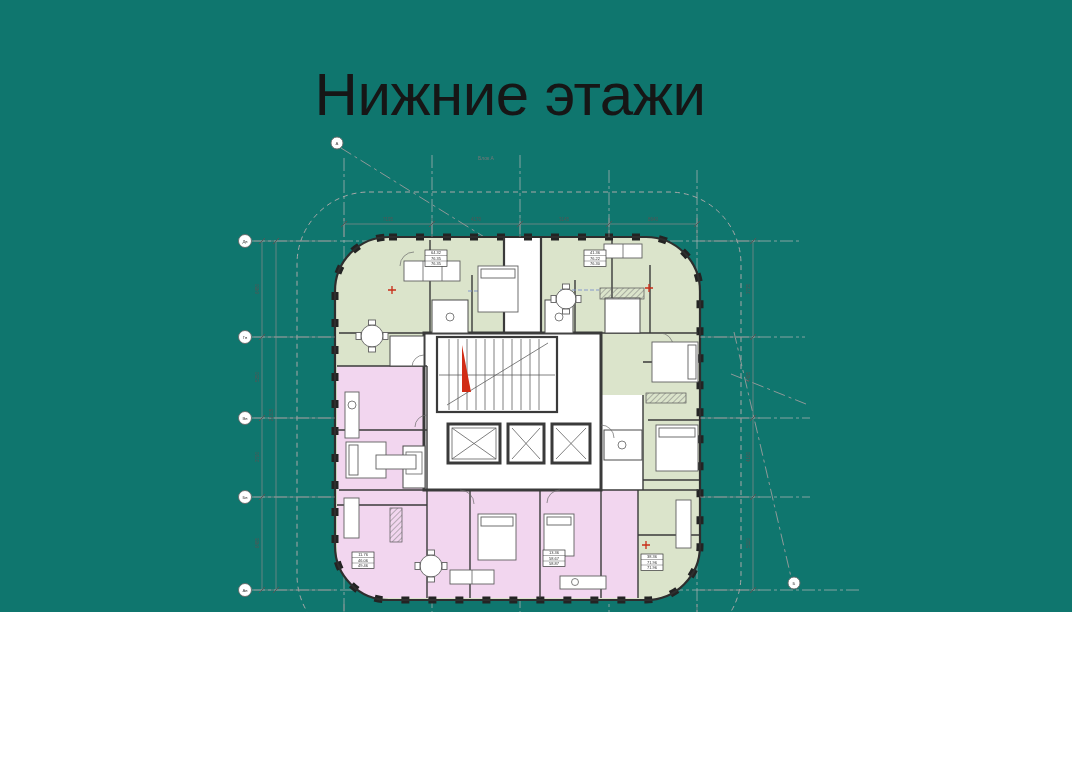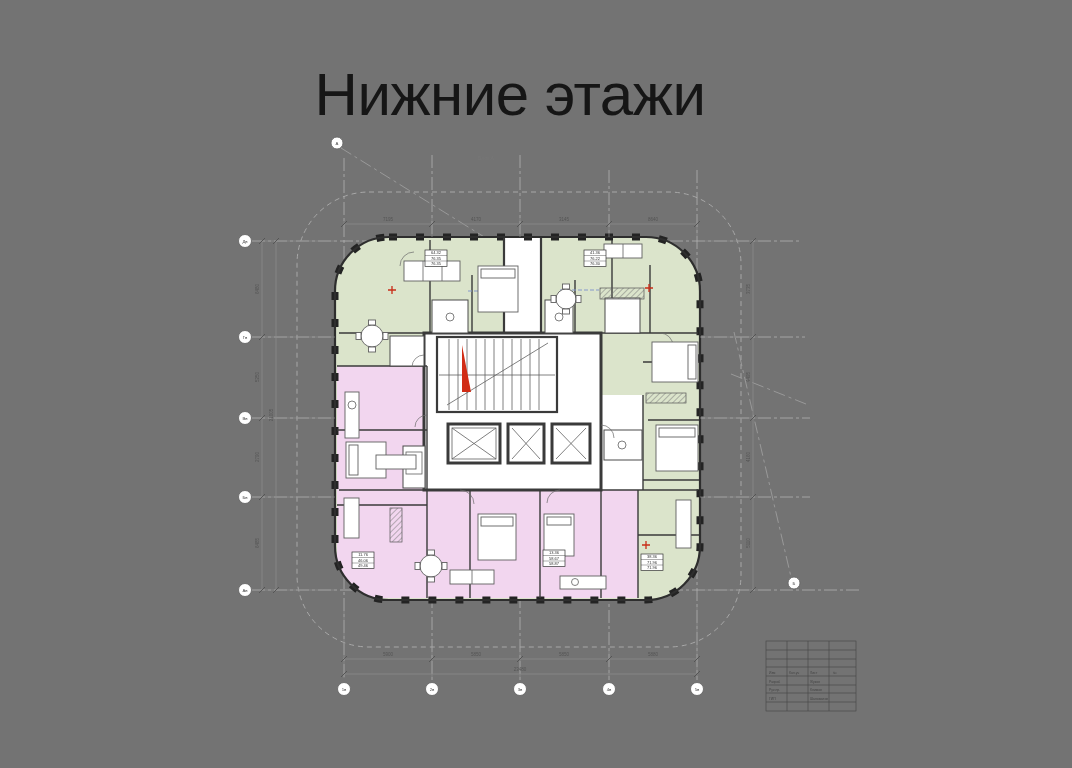--- a/index.html
+++ b/index.html
@@ -1,16 +1,16 @@
 <!DOCTYPE html>
 <html><head>
 <meta charset="utf-8">
 <style>
   html,body{margin:0;padding:0;background:#fff;}
-  .canvas{position:relative;width:1072px;height:768px;background:#737373;overflow:hidden;
+  .canvas{position:relative;width:1072px;height:612px;background:#0f766e;overflow:hidden;
           font-family:"Liberation Sans",sans-serif;}
   .page-title{position:absolute;left:0;top:60px;width:1020px;text-align:center;
               font-size:60px;font-weight:500;letter-spacing:-.5px;color:#161616;}
   svg{position:absolute;left:0;top:0;}
 
   
   .grid{stroke:#b9b9b9;stroke-width:.7;stroke-dasharray:13 3 3 3;fill:none;}
   .bnd{stroke:#a8a8a8;stroke-width:1;stroke-dasharray:5 4;fill:none;}
   .diag{stroke:#9d9d9d;stroke-width:.9;stroke-dasharray:12 4 3 4;fill:none;}
   .outline{stroke:#2e2e2e;stroke-width:2.2;fill:none;}

